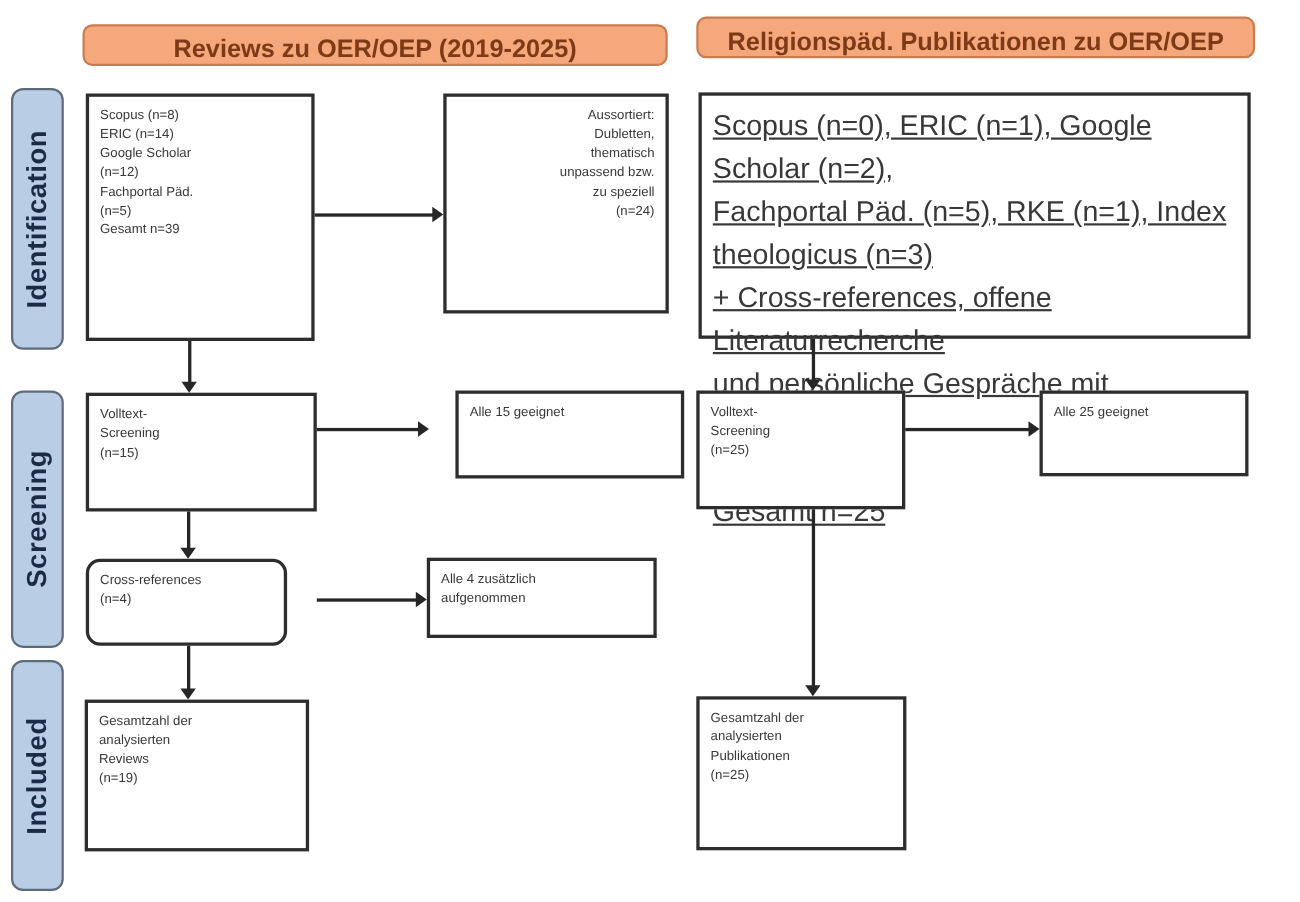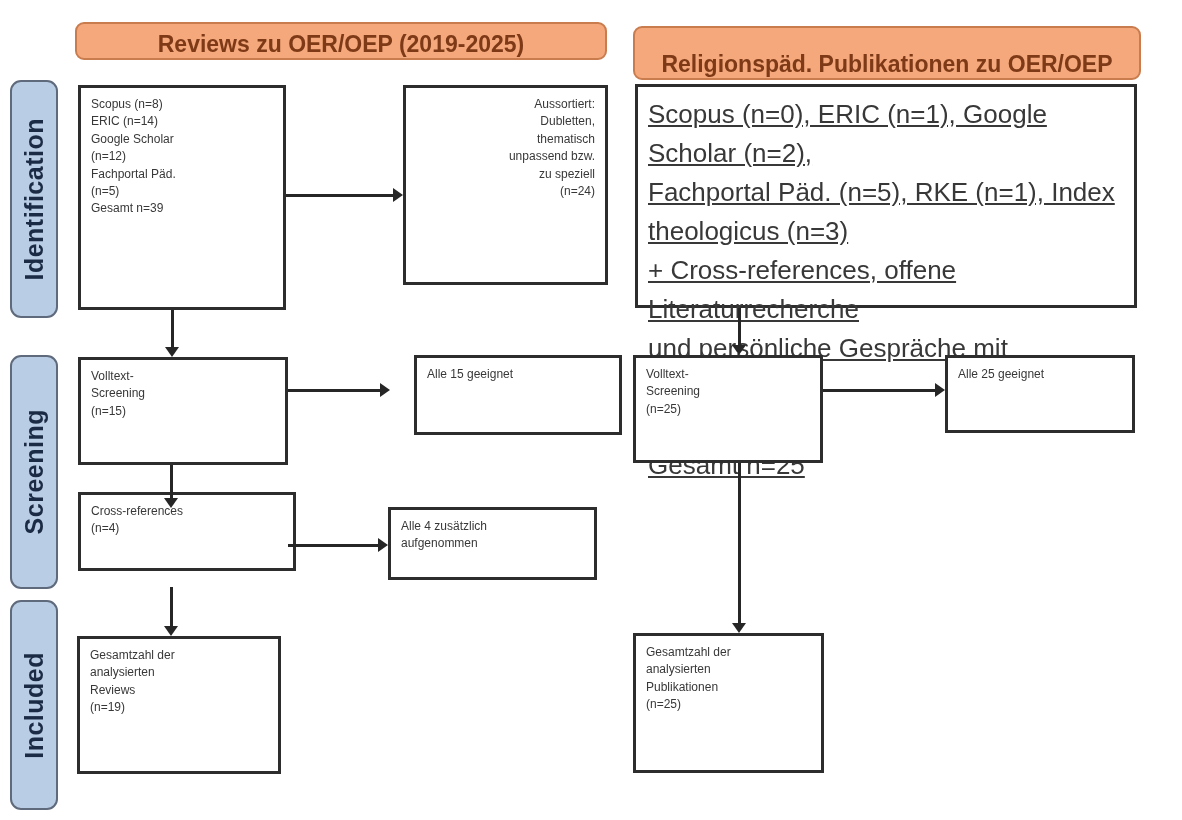--- a/index.html
+++ b/index.html
@@ -54,21 +54,21 @@
   }
 </style>
 </head>
 <body>
 
 <div class="canvas">
 
   <div class="col-header" style="left:75px; top:22px; width:532px; height:38px;">
     <span>Reviews zu OER/OEP (2019-2025)</span>
   </div>
-  <div class="col-header" style="left:633px; top:26px; width:508px; height:54px;">
+  <div class="col-header" style="left:633px; top:15px; width:508px; height:38px;">
     <span>Religionspäd. Publikationen zu OER/OEP</span>
   </div>
 
   <div class="stage" style="left:10px; top:80px; width:48px; height:238px;">
     <span>Identification</span>
   </div>
   <div class="stage" style="left:10px; top:355px; width:48px; height:234px;">
     <span>Screening</span>
   </div>
   <div class="stage" style="left:10px; top:600px; width:48px; height:210px;">
@@ -93,21 +93,21 @@
 (n=24)</span>
   </div>
   <div class="fbox" style="left:78px; top:357px; width:210px; height:108px;">
     <span>Volltext-
 Screening
 (n=15)</span>
   </div>
   <div class="fbox" style="left:390px; top:355px; width:208px; height:80px;margin-left:24px;">
     <span>Alle 15 geeignet</span>
   </div>
-  <div class="fbox" style="left:78px; top:492px; width:218px; height:79px;">
+  <div class="fbox" style="left:78px; top:508px; width:183px; height:79px;border-radius:13px;">
     <span>Cross-references
 (n=4)</span>
   </div>
   <div class="fbox" style="left:388px; top:507px; width:209px; height:73px;">
     <span>Alle 4 zusätzlich
 aufgenommen</span>
   </div>
   <div class="fbox" style="left:77px; top:636px; width:204px; height:138px;">
     <span>Gesamtzahl der
 analysierten

